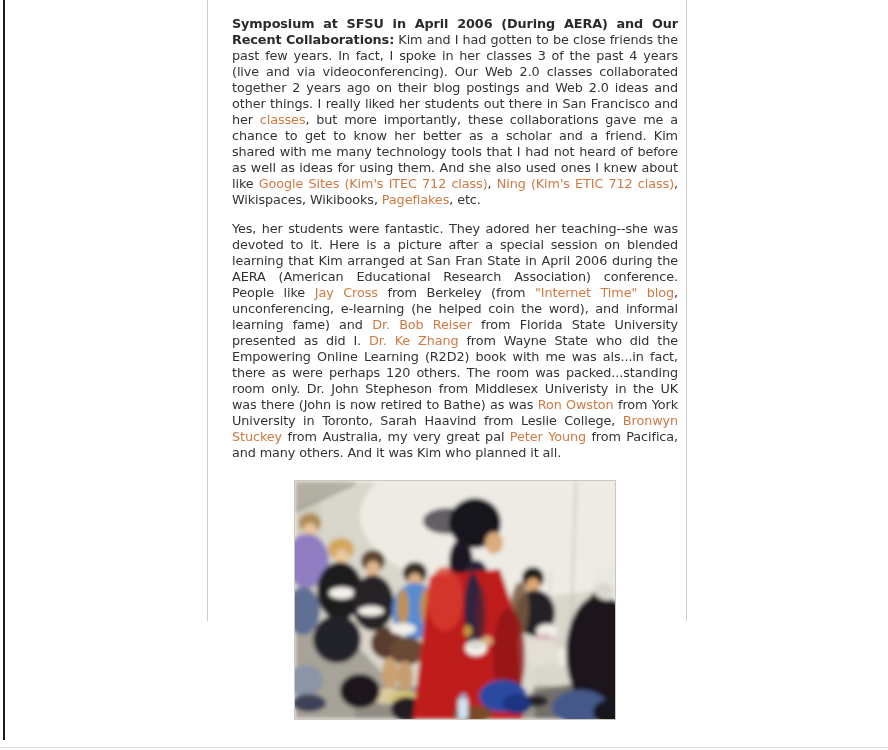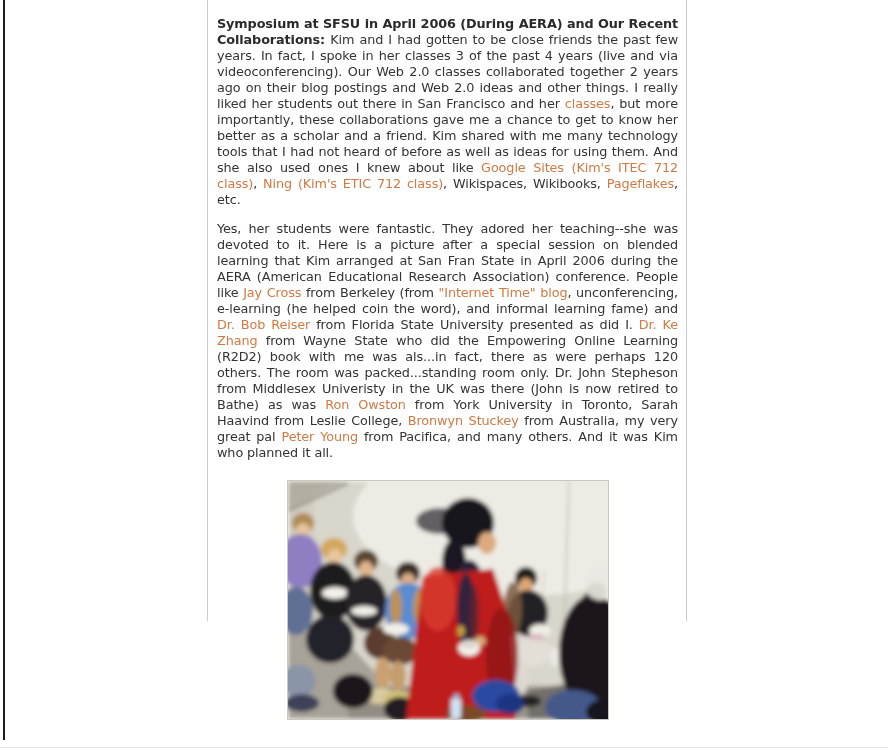--- a/index.html
+++ b/index.html
@@ -14,21 +14,21 @@
   }
   .bottom-rule {
     position:absolute; left:0; top:747px; width:888px; height:1px;
     background:#e2e2e2;
   }
   .post-column {
     position:absolute; left:207px; top:0; width:480px; height:621px;
     background:#ffffff;
     border-left:1px solid var(--column_border,#cccccc);
     border-right:1px solid var(--column_border,#cccccc);
-    box-sizing:border-box; padding:16px 8px 0 9px;
+    box-sizing:border-box; padding:16px 8px 0 24px;
   }
   .post-para {
     margin:0 0 13px 0;
     font-size:12.8px; line-height:16px; letter-spacing:-0.1px;
     color:var(--text,#333333);
     text-align:justify;
   }
   .post-para b { color:#2a2a2a; }
   .lnk { color:var(--link,#cf7a43); text-decoration:none; cursor:pointer; }
   .photo-wrap { margin-top:19px; text-align:center; }

